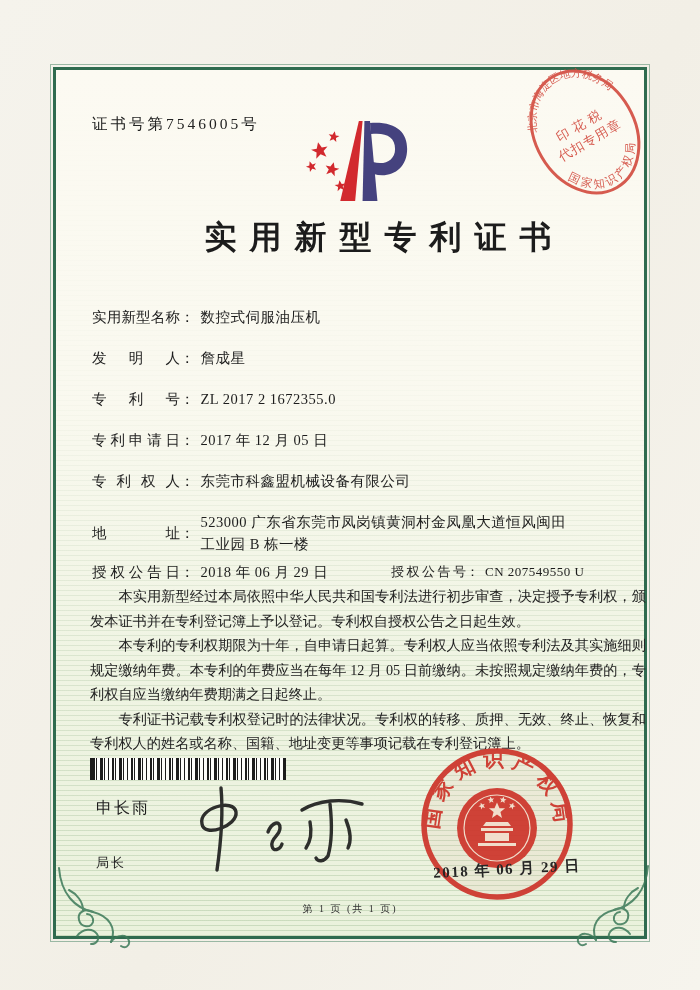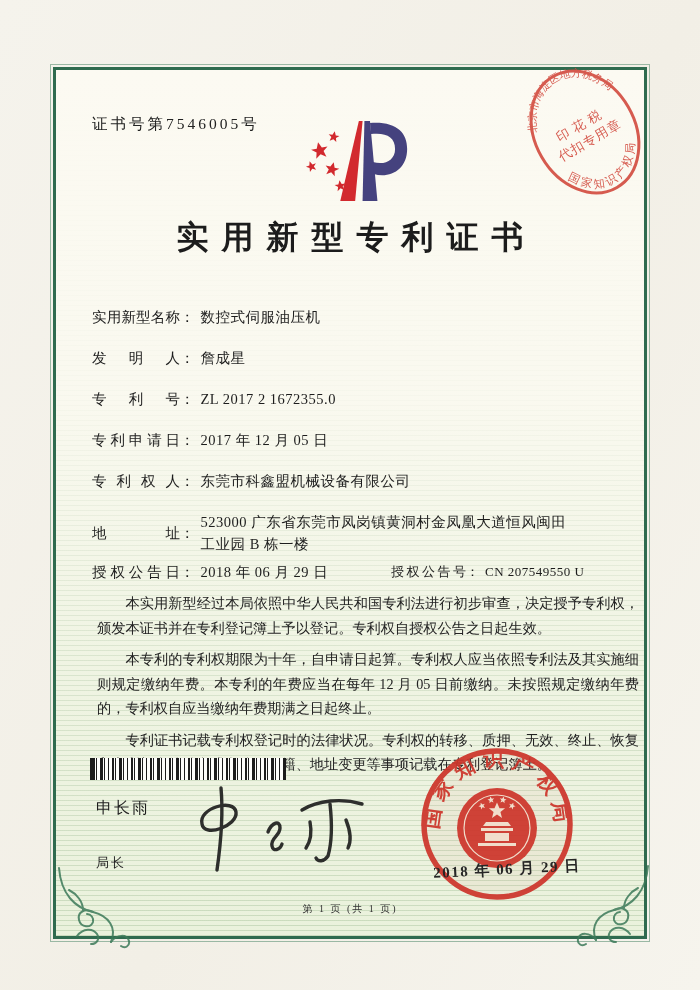--- a/index.html
+++ b/index.html
@@ -19,31 +19,31 @@
       linear-gradient(180deg, rgba(252,250,242,1) 0%, rgba(252,250,242,0.88) 38%,
                       rgba(252,250,242,0.35) 68%, rgba(252,250,242,0.05) 100%),
       repeating-linear-gradient(180deg, rgba(122,163,112,0.30) 0px, rgba(122,163,112,0.30) 1px,
                       rgba(255,255,255,0) 1px, rgba(255,255,255,0) 5px),
       #e9f1db;
   }
   
   .cert-number{position:absolute;left:36px;top:44px;font-size:15.5px;letter-spacing:3px;color:#222;}
   .logo{position:absolute;left:236px;top:44px;width:130px;height:94px;}
   .cert-title{position:absolute;left:0;top:146px;width:100%;text-align:center;
-    font-size:32px;font-weight:600;letter-spacing:13px;text-indent:13px;color:#1c1c1c;}
+    font-size:32px;font-weight:600;letter-spacing:13px;text-indent:13px;color:#1c1c1c;padding-left:28px;}
   
   .row{position:absolute;left:36px;font-size:14.5px;display:flex;align-items:center;line-height:22px;}
   .lbl{display:inline-block;width:88px;text-align:justify;text-align-last:justify;flex:none;}
   .colon{flex:none;margin-right:6px;}
   .val{letter-spacing:0.5px;white-space:pre-line;max-width:420px;}
   .row2col{position:absolute;left:335px;font-size:13px;display:flex;line-height:22px;}
   
   .paras{position:absolute;left:34px;top:514px;width:556px;font-size:14.2px;
     line-height:24.5px;text-align:justify;color:#222;}
-  .paras p{margin:7px;text-indent:2em;}
+  .paras p{margin:0;text-indent:2em;}
   
   .barcode{position:absolute;left:34px;top:688px;width:190px;height:22px;background:#fff;
     border-left:3px solid #1c1c1c;border-right:3px solid #1c1c1c;
     background:repeating-linear-gradient(90deg,
       #1c1c1c 0 2px,#fdfdfb 2px 3px,#1c1c1c 3px 4px,#fdfdfb 4px 7px,
       #1c1c1c 7px 10px,#fdfdfb 10px 11px,#1c1c1c 11px 12px,#fdfdfb 12px 15px,
       #1c1c1c 15px 16px,#fdfdfb 16px 19px);}
   
   .sig-title{position:absolute;left:40px;top:740px;font-size:13px;letter-spacing:2px;margin-top:44px;}
   .sig-name{position:absolute;left:40px;top:728px;font-size:16px;letter-spacing:2px;}

